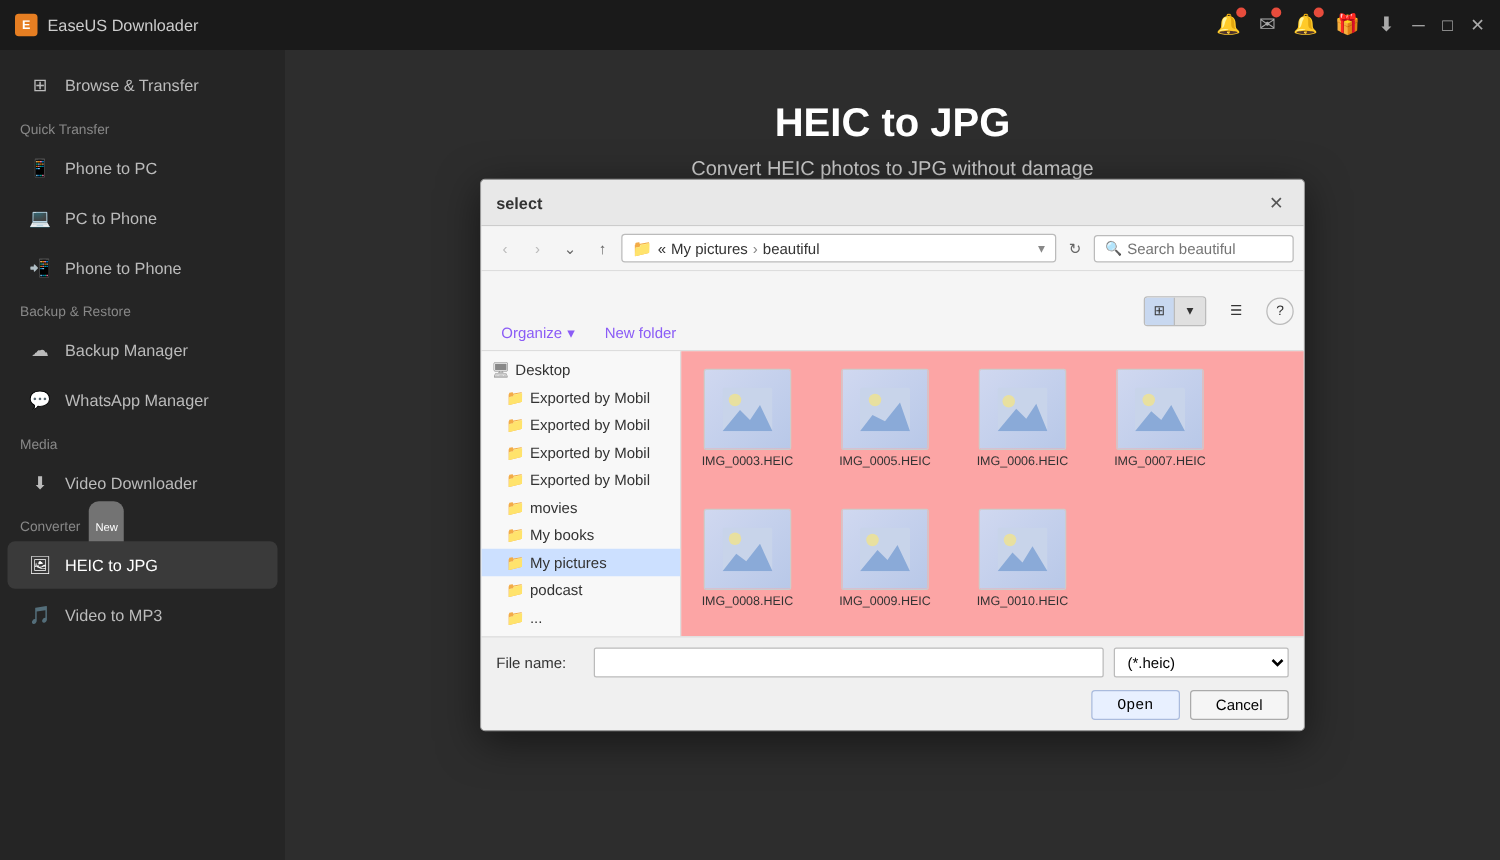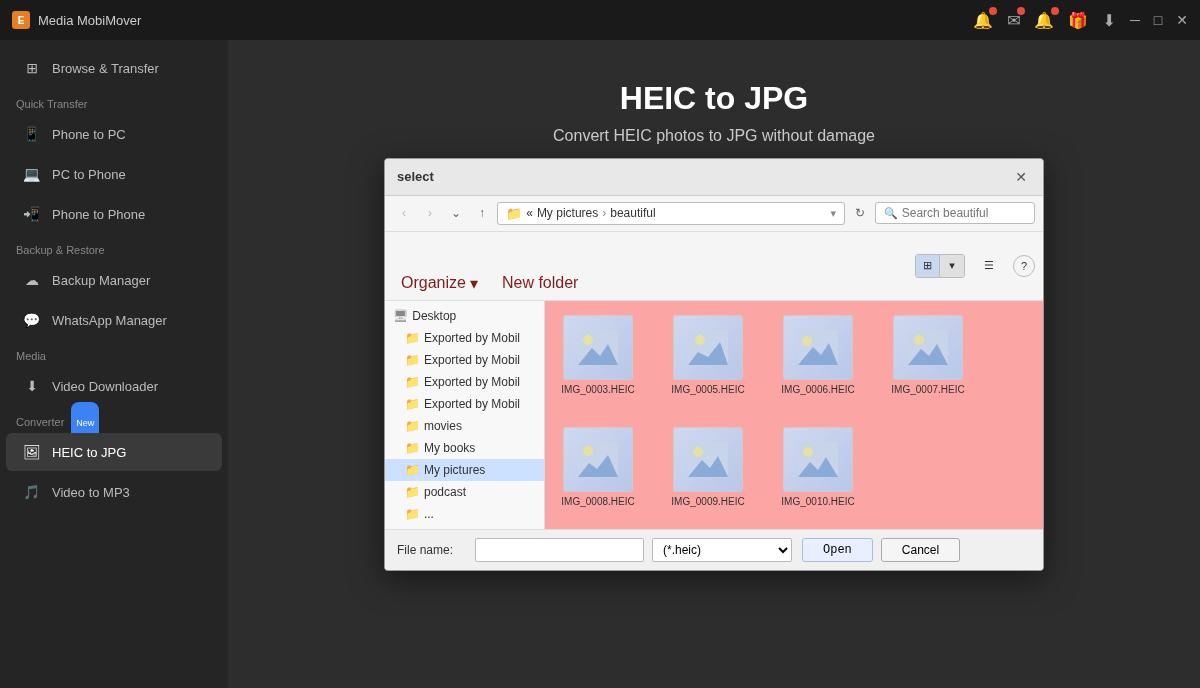--- a/index.html
+++ b/index.html
@@ -108,21 +108,21 @@
     }
     .sidebar-icon {
       width: 20px;
       height: 20px;
       display: flex;
       align-items: center;
       justify-content: center;
       font-size: 14px;
     }
     .badge-new {
-      background: #3b82f6;
+      background: #737373;
       color: white;
       font-size: 9px;
       padding: 16px 5px;
       border-radius: 8px;
       margin-left: 4px;
     }
 
     
     .content-area {
       flex: 1;
@@ -254,22 +254,22 @@
       padding: 4px 8px;
       background: #f5f5f5;
       border-bottom: 1px solid #ddd;
       gap: 8px;
     }
     .toolbar-btn {
       display: flex;
       align-items: center;
       gap: 4px;
       padding: 3px 8px;
-      font-size: 16px;
-      color: #7f1d1d;
+      font-size: 12px;
+      color: #8b5cf6;
       cursor: pointer;
       border-radius: 3px;
       border: none;
       background: transparent;
       margin-top: 35px;
     }
     .toolbar-spacer { flex: 1; }
     .view-btns {
       display: flex;
       align-items: center;
@@ -389,21 +389,21 @@
       margin-top: 4px;
       word-break: break-all;
     }
 
     
     .dialog-footer {
       padding: 8px 12px;
       background: #f0f0f0;
       border-top: 1px solid #ddd;
       display: flex;
-      flex-direction: row;
+      flex-direction: column;
       gap: 10px;
     }
     .filename-row {
       display: flex;
       align-items: center;
       gap: 8px;
     }
     .filename-label {
       font-size: 12px;
       color: #333;
@@ -446,21 +446,21 @@
       border-color: #aabbdd;
       font-family: Liberation Mono, monospace;
     }
   </style>
 </head>
 <body>
 
 <div class="title-bar">
   <div class="title-bar-left">
     <div class="title-bar-logo">E</div>
-    <span>Media MobiMover</span>
+    <span>EaseUS Downloader</span>
   </div>
   <div class="title-bar-controls">
     <span class="title-bar-icon">
       🔔<span class="badge"></span>
     </span>
     <span class="title-bar-icon">
       ✉<span class="badge"></span>
     </span>
     <span class="title-bar-icon">
       🔔<span class="badge"></span>

